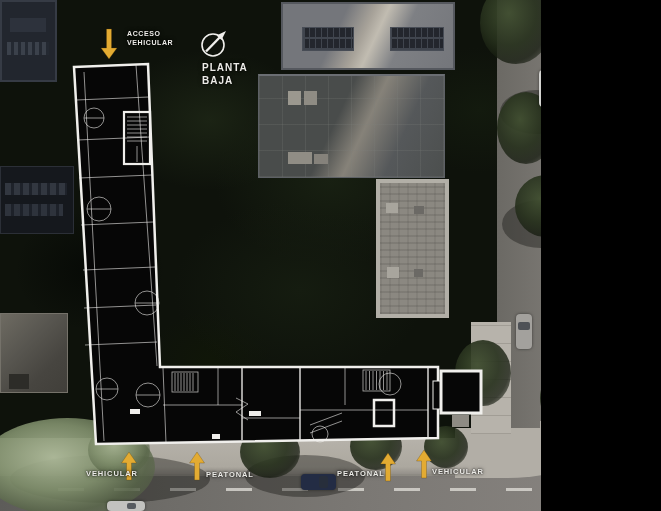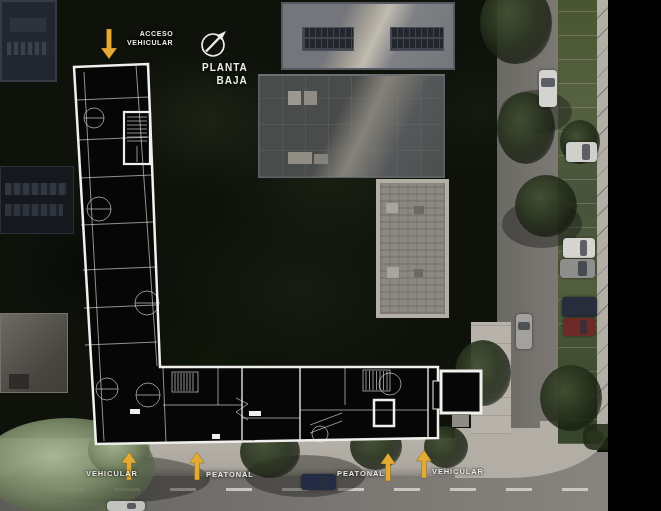--- a/index.html
+++ b/index.html
@@ -1,27 +1,26 @@
 <!DOCTYPE html>
 <html style="--arrow-yellow: #e3ab32; --label-text: #ecebe7; --plan-fill: #060606; --plan-line: #f0efec; --red-building: #a2614f; --bg-vegetation: #0e120b;"><head>
 <meta charset="utf-8">
 <style>
   html,body{margin:0;padding:0;background:#000;}
   #canvas{
-    position:relative;width:608px;height:511px;overflow:hidden;
+    position:relative;width:541px;height:511px;overflow:hidden;
     font-family:"Liberation Sans",sans-serif;
     background-color:var(--bg-vegetation,#0e120b);
     background-image:
       radial-gradient(140px 100px at 210px 120px, #1b2314 0%, rgba(27,35,20,0) 70%),
       radial-gradient(180px 130px at 300px 290px, #151c10 0%, rgba(21,28,16,0) 70%),
       radial-gradient(120px 90px at 480px 110px, #131a0e 0%, rgba(19,26,14,0) 70%),
       radial-gradient(100px 80px at 90px 270px, #070a06 0%, rgba(7,10,6,0) 75%),
       radial-gradient(160px 120px at 330px 180px, #182012 0%, rgba(24,32,18,0) 72%),
       radial-gradient(90px 70px at 210px 360px, #101608 0%, rgba(16,22,8,0) 70%);
-    text-align: right;
   }
   .abs{position:absolute;}
   
   .road-bottom{left:0;top:452px;width:661px;height:59px;
     background:linear-gradient(90deg,#5d5c59 0%,#6e6c68 25%,#7b7874 55%,#8a8682 100%);}
   .road-right{left:497px;top:0;width:100px;height:465px;
     background:linear-gradient(90deg,#6b6964 0%,#7c7974 60%,#848179 100%);}
   .dashline{left:58px;top:488px;width:603px;height:3px;opacity:.8;
     background:repeating-linear-gradient(90deg,#dcdad4 0 26px,transparent 26px 56px);}
   .sidewalk-bottom{left:0;top:438px;width:512px;height:36px;

